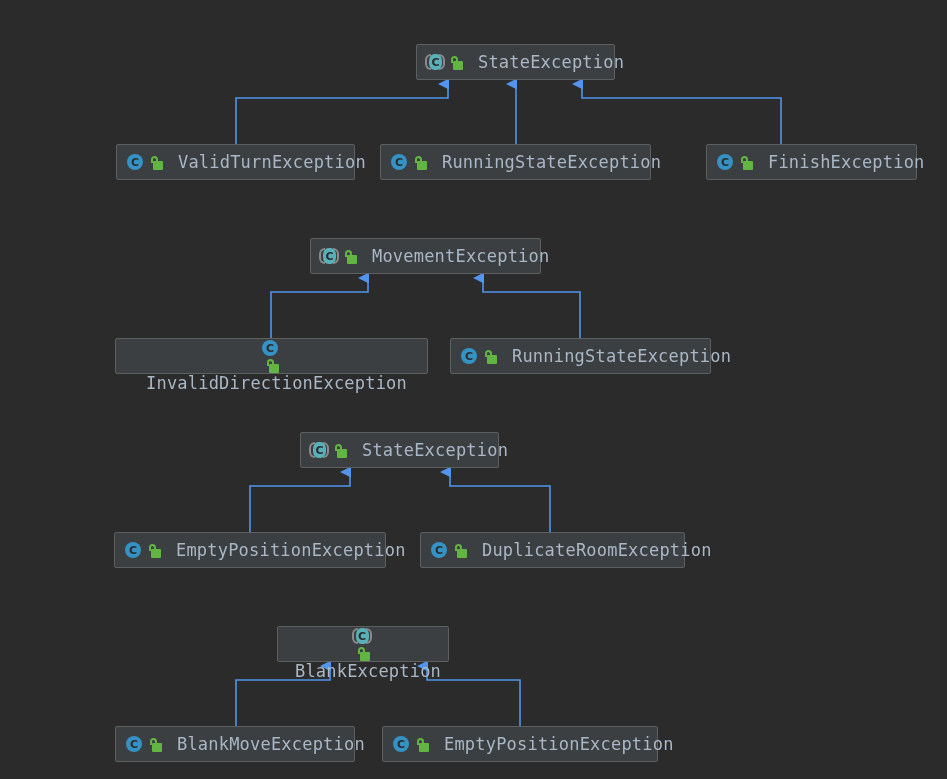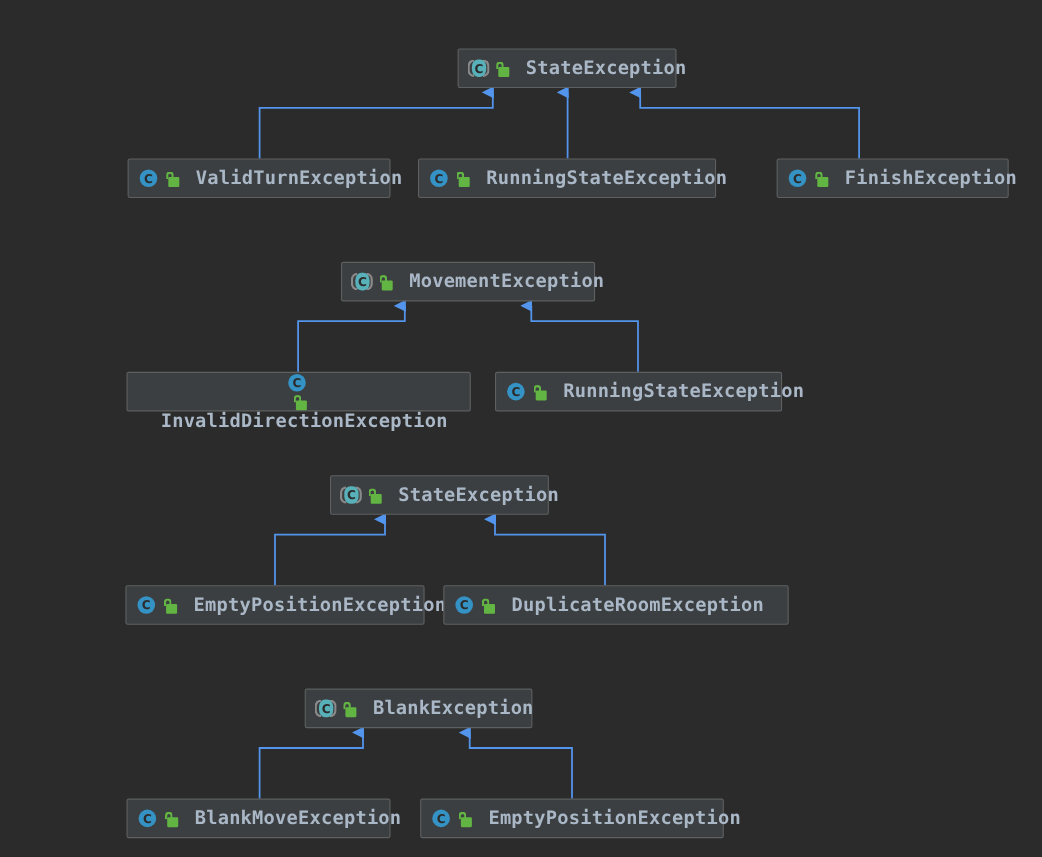--- a/index.html
+++ b/index.html
@@ -8,21 +8,20 @@
     padding: 0;
     background: #2b2b2b;
   }
   #canvas {
     position: relative;
     width: 947px;
     height: 779px;
     background: #2b2b2b;
     overflow: hidden;
     font-family: "DejaVu Sans Mono", "Liberation Mono", monospace;
-    font-weight: bold;
   }
   #edge-layer {
     position: absolute;
     left: 0;
     top: 0;
     width: 947px;
     height: 779px;
     pointer-events: none;
   }
   .node {
@@ -237,31 +236,31 @@
       <div class="node" style="left: 114px; top: 532px; width: 272px;">
         <span class="icon-class">
           <span class="disc"></span>
         </span>
         <span class="icon-lock">
           <span class="shackle"></span>
           <span class="body"></span>
         </span>
         <span class="node-label">EmptyPositionException</span>
       </div>
-      <div class="node" style="left: 403px; top: 532px; width: 314px;">
+      <div class="node" style="left: 420px; top: 532px; width: 265px;">
         <span class="icon-class">
           <span class="disc"></span>
         </span>
         <span class="icon-lock">
           <span class="shackle"></span>
           <span class="body"></span>
         </span>
         <span class="node-label">DuplicateRoomException</span>
       </div>
-      <div class="node" style="left: 277px; top: 626px; width: 207px;">
+      <div class="node" style="left: 277px; top: 626px; width: 172px; flex-direction: column;">
         <span class="icon-class abstract">
           <span class="brk l"></span>
           <span class="brk r"></span>
           <span class="disc"></span>
         </span>
         <span class="icon-lock">
           <span class="shackle"></span>
           <span class="body"></span>
         </span>
         <span class="node-label">BlankException</span>

